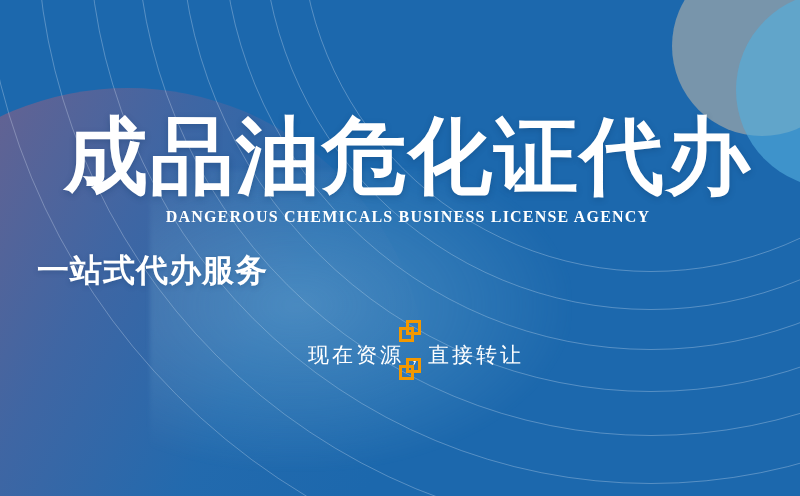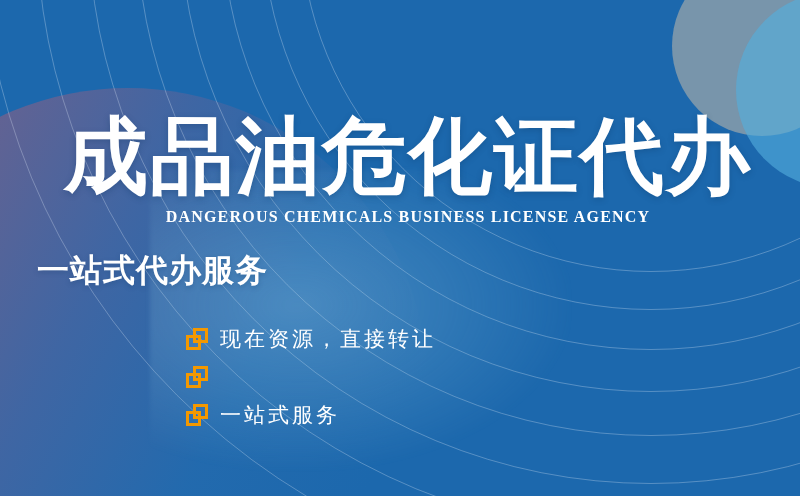--- a/index.html
+++ b/index.html
@@ -97,20 +97,21 @@
     text-shadow:0 2px 5px rgba(10,50,95,0.25);
     margin-left:29px;
   }
 
   #bullets{
     position:absolute;left:178px;top:320px;width:460px;
   }
   .bullet-row{
     display:flex;align-items:center;
     height:38px;
+    flex-direction:column;
   }
   .bullet-icon{
     position:relative;
     width:22px;height:22px;
     flex:0 0 22px;
     margin-right:12px;
   }
   .bullet-icon .sq{
     position:absolute;
     border:3px solid #f39800;
@@ -170,23 +171,16 @@
         <span class="bullet-text">现在资源，直接转让</span>
       </div>
 
       <div class="bullet-row">
         <span class="bullet-icon">
           <span class="sq sq-a"></span>
           <span class="sq sq-b"></span>
         </span>
       </div>
 
-      <div class="bullet-row">
-        <span class="bullet-icon">
-          <span class="sq sq-a"></span>
-          <span class="sq sq-b"></span>
-        </span>
-        <span class="bullet-text">一站式服务</span>
-      </div>
 
     </div>
   </div>
 </div>
 
 </body></html>

